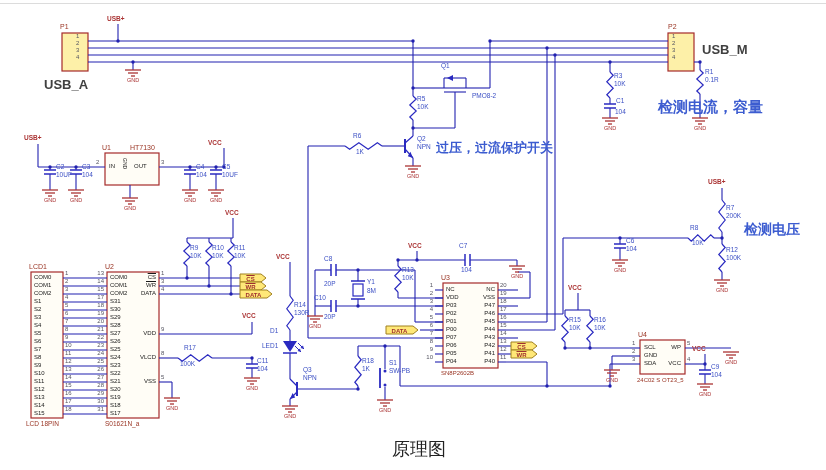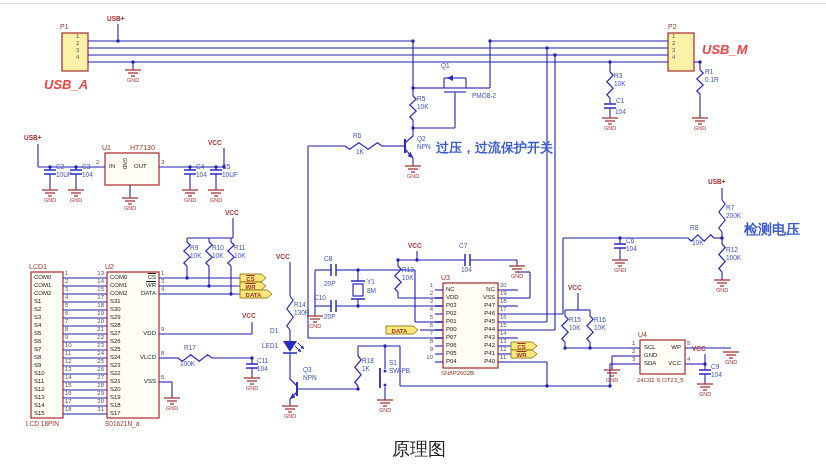--- a/index.html
+++ b/index.html
@@ -8,21 +8,21 @@
   #topline{position:absolute;left:0;top:3px;width:826px;height:1px;background:#dcdcdc;}
   #schem{position:absolute;left:0;top:0;}
   #labels{position:absolute;left:0;top:0;width:826px;height:470px;}
   .t{position:absolute;line-height:1;white-space:nowrap;font-family:"Liberation Sans",sans-serif;}
   .net{color:#aa3333;font-size:6.5px;font-weight:bold;}
   .des{color:#3b4fc4;font-size:6.5px;}
   .ref{color:#993322;font-size:7px;}
   .pin{color:#1a1a1a;font-size:6px;}
   .num{color:#555561;font-size:6px;}
   .anno{color:#3c5cd0;font-weight:bold;}
-  .big{color:#ef4444;font-weight:bold;font-size:13px;font-style:italic;}
+  .big{color:#404040;font-weight:bold;font-size:13px;}
   .flagt{color:#a03030;font-size:6px;font-weight:bold;}
   .capt{color:#222;font-size:18px;}
   .gndt{color:#aa3333;font-size:5.5px;}
   .vert{writing-mode:vertical-rl;font-size:5px;}
 </style>
 </head>
 <body>
 
 <div id="canvas">
   <div id="topline"></div>
@@ -642,16 +642,17 @@
       <span class="t net" style="left: 24px; top: 135px;">USB+</span>
       <span class="t net" style="left: 208px; top: 140px;">VCC</span>
       <span class="t net" style="left: 225px; top: 210px;">VCC</span>
       <span class="t net" style="left: 242px; top: 313px;">VCC</span>
       <span class="t net" style="left: 276px; top: 254px;">VCC</span>
       <span class="t net" style="left: 408px; top: 243px;">VCC</span>
       <span class="t net" style="left: 708px; top: 179px;">USB+</span>
       <span class="t net" style="left: 568px; top: 285px;">VCC</span>
       <span class="t net" style="left: 692px; top: 346px;">VCC</span>
       <span class="t anno" style="left: 436px; top: 141px; font-size: 13px;">过压，过流保护开关</span>
+      <span class="t anno" style="left: 658px; top: 99px; font-size: 15px;">检测电流，容量</span>
       <span class="t anno" style="left: 744px; top: 222px; font-size: 14px;">检测电压</span>
     </div>
   <span class="t capt" style="left:392px;top:440px;">原理图</span>
 </div>
 
 </body></html>

